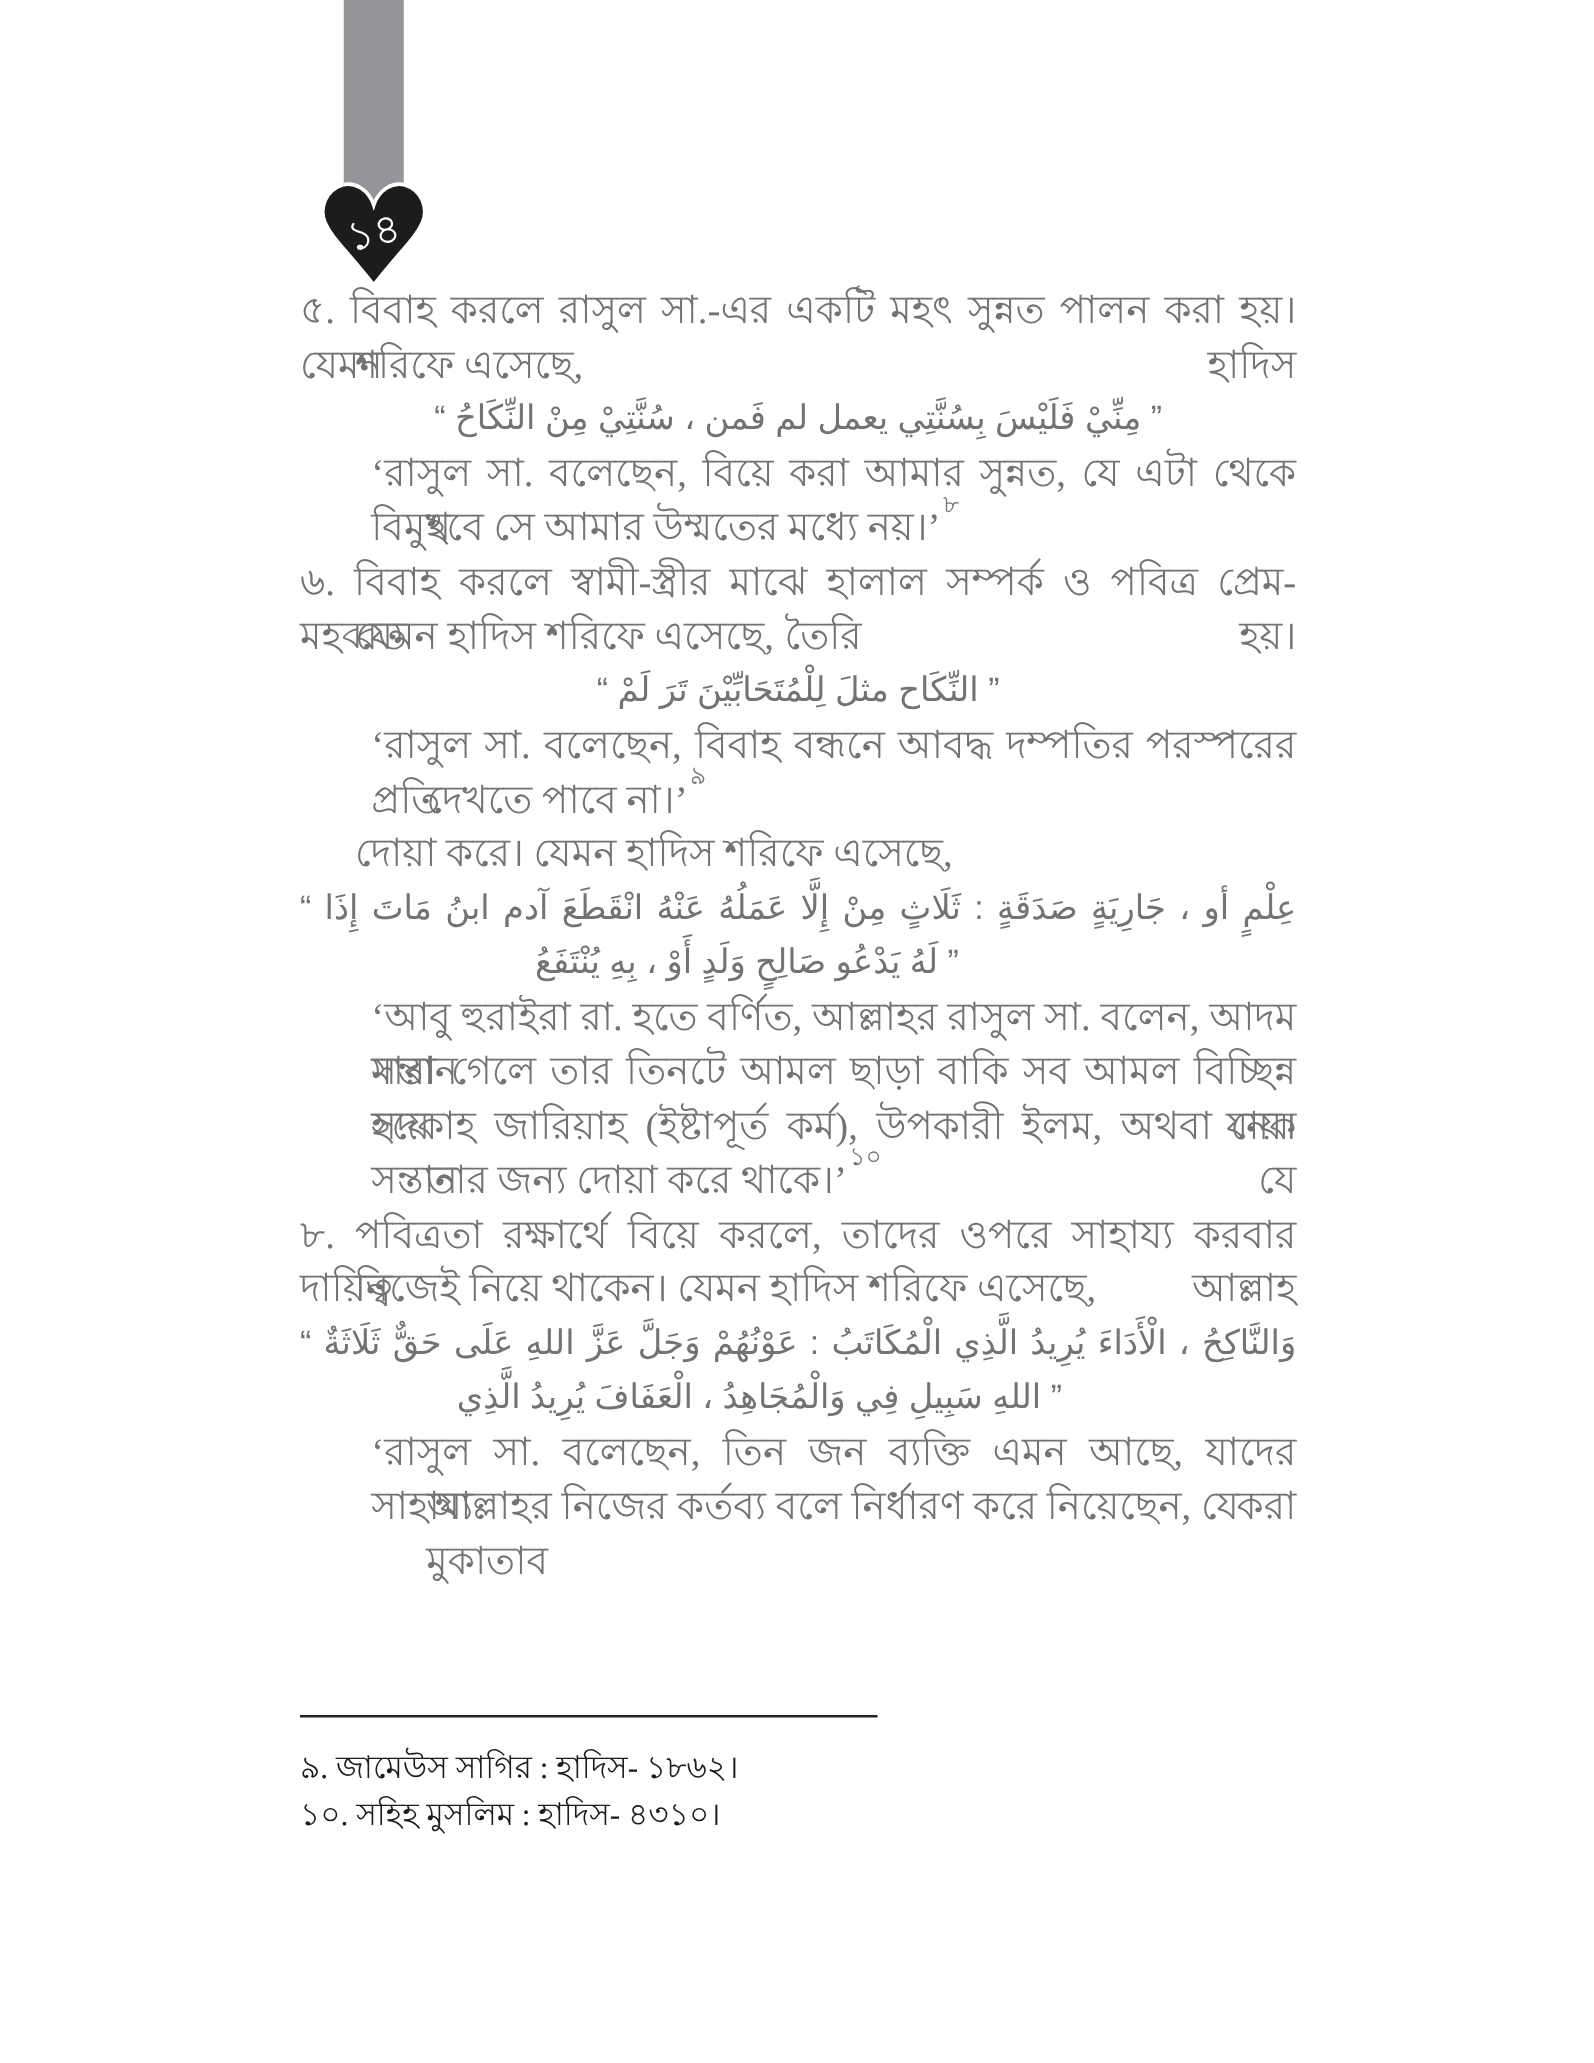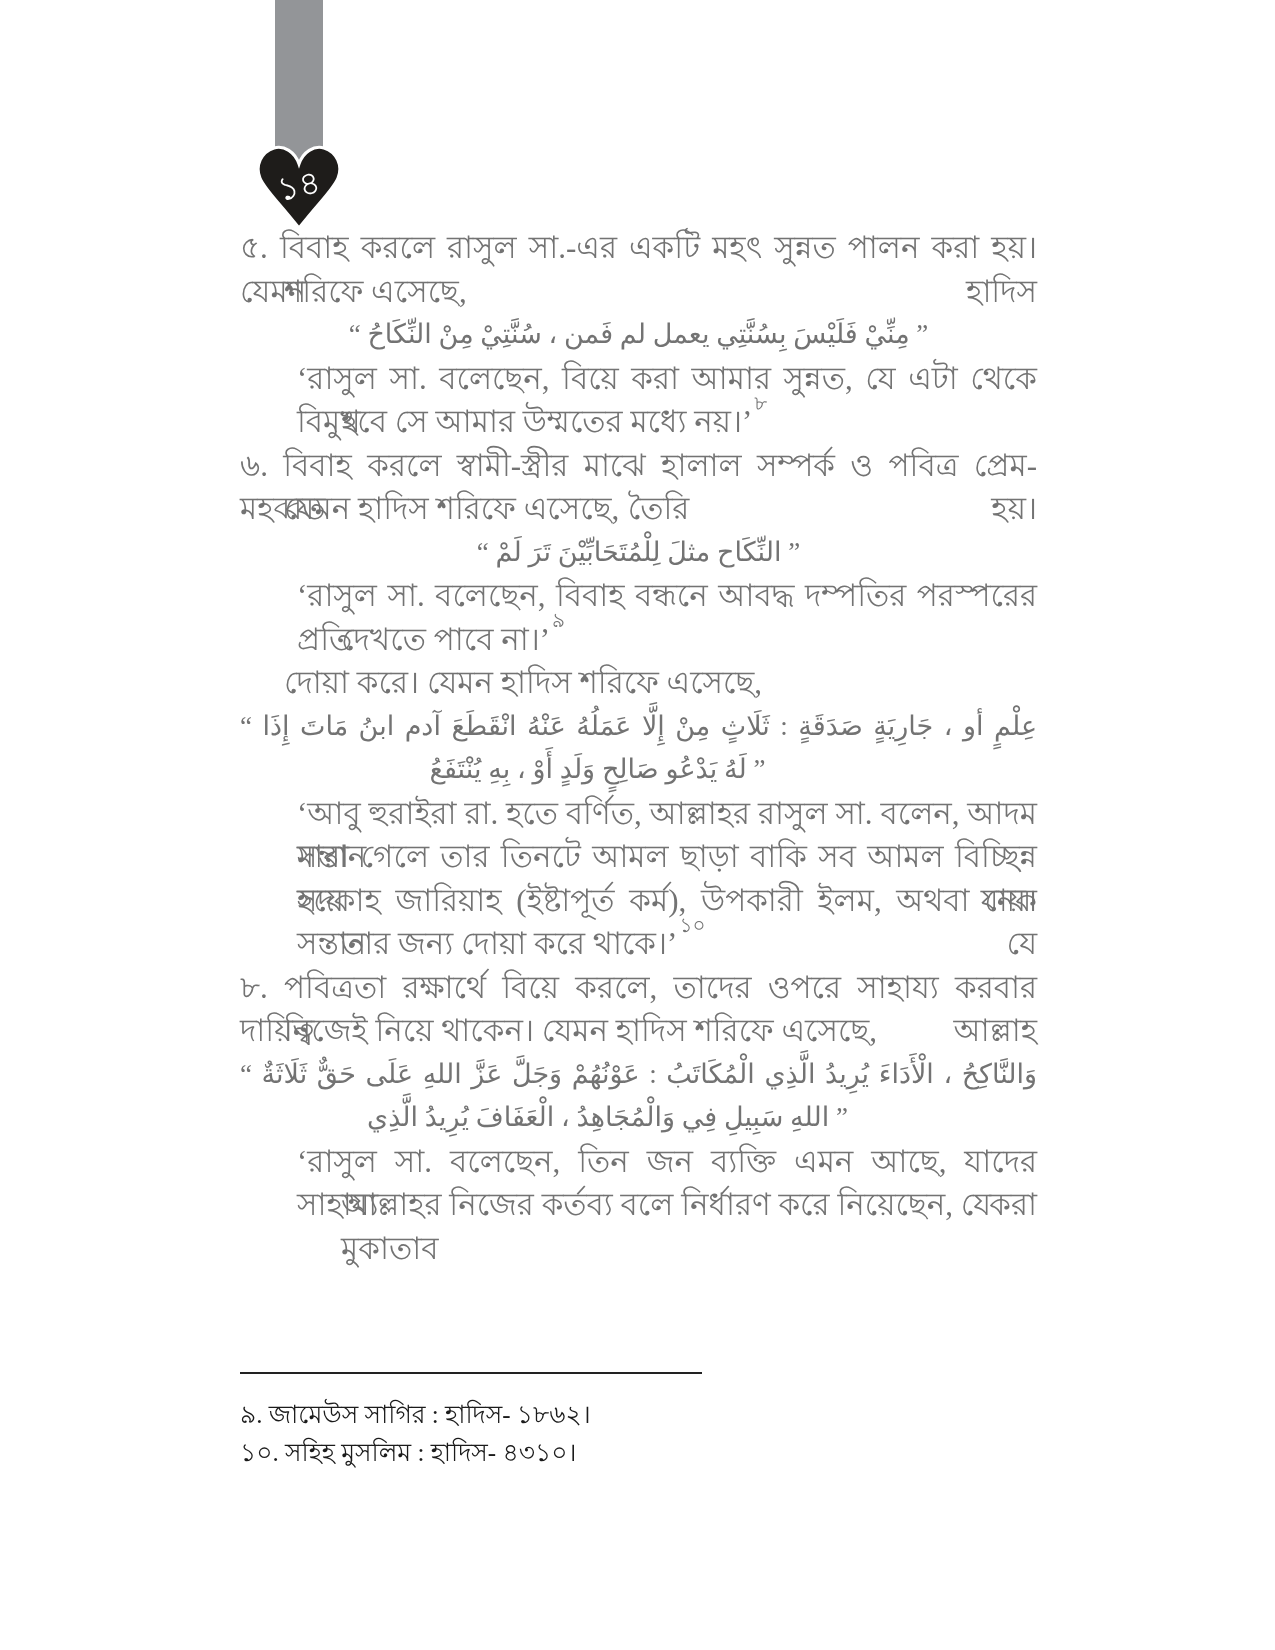--- a/index.html
+++ b/index.html
@@ -11,21 +11,21 @@
   }
   
   .ornament{position:absolute;left:253px;top:0;width:92px;height:232px;}
   
   .text-column{position:absolute;left:240px;top:226px;width:797px;}
   .line{
     height:43.5px;line-height:43.5px;font-size:31px;white-space:normal;
     color:#737373;
   }
   .line.bn{font-family:"Liberation Serif","DejaVu Serif",serif;}
-  .line.ar{font-family:Liberation Serif, serif;font-size:27px;}
+  .line.ar{font-family:Liberation Sans, sans-serif;font-size:27px;}
   .line.justify{text-align:justify;text-align-last:justify;}
   .line.center{text-align:center;}
   .line.right{text-align:center;}
   .line.left{text-align:left;margin-left:44px;}
   .line.indent{padding-left:57px;}
   .aw{display:inline-block;direction:rtl;unicode-bidi:isolate;}
   sup.fnref{
     font-size:20px;line-height:0;position:relative;top:-11px;margin-left:2px;
   }
   

